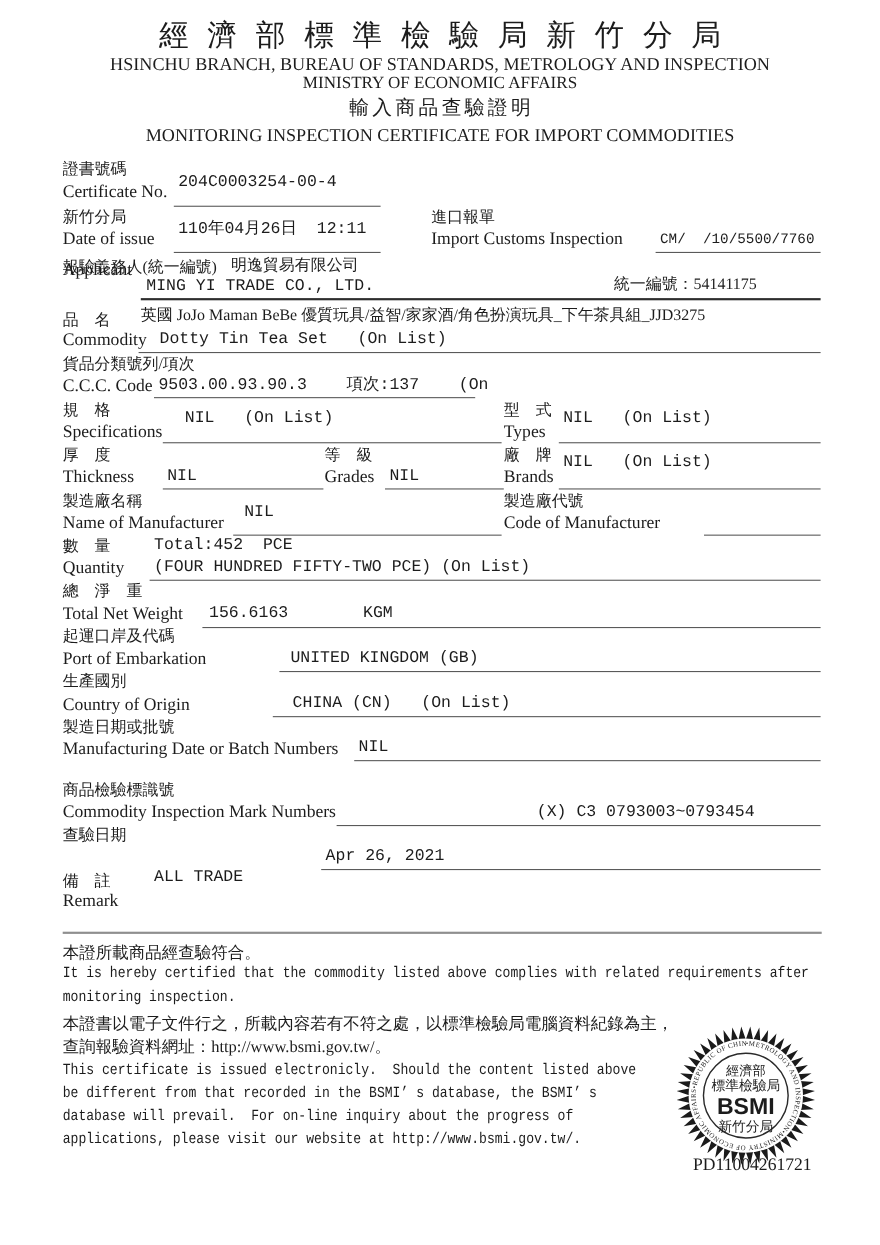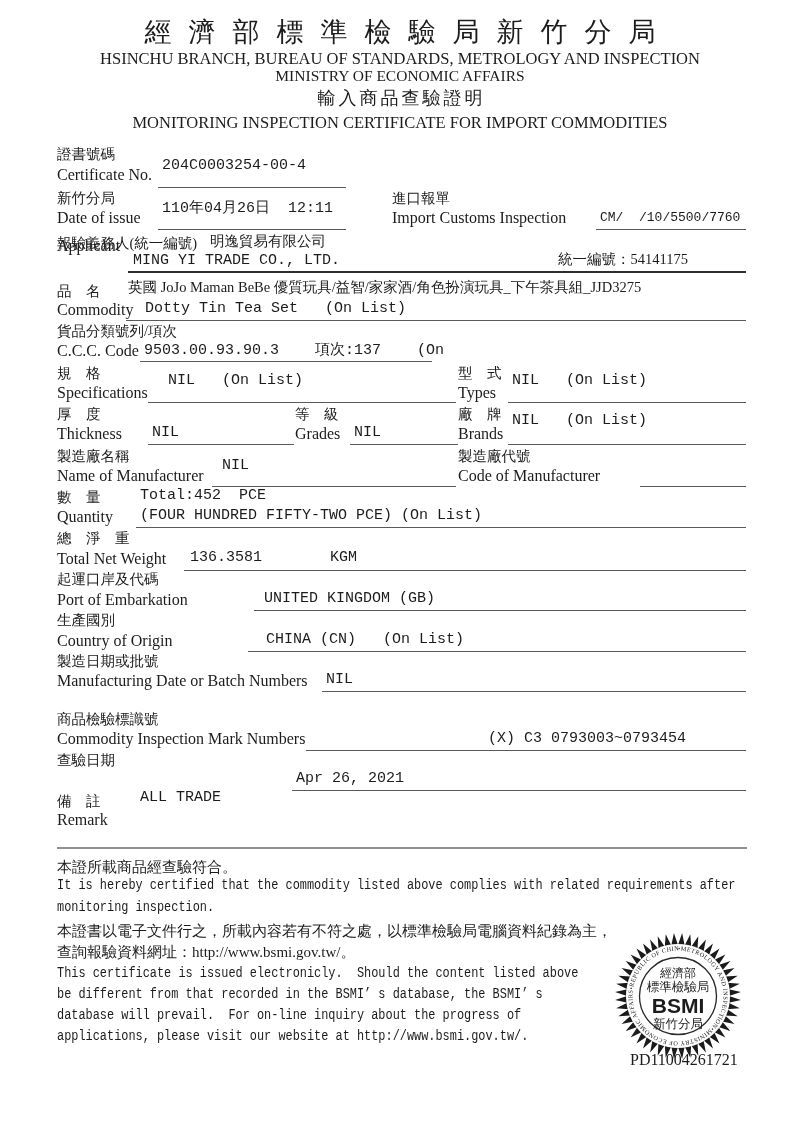--- a/index.html
+++ b/index.html
@@ -99,21 +99,21 @@
   <div class="ul" style="left:640px;top:486px;width:106px"></div>
 
   <span class="abs zh" style="left:57px;top:488px">數　量</span>
   <span class="abs val" style="left:140px;top:487px">Total:452  PCE</span>
   <span class="abs en" style="left:57px;top:507px">Quantity</span>
   <span class="abs val" style="left:140px;top:507px">(FOUR HUNDRED FIFTY-TWO PCE) (On List)</span>
   <div class="ul" style="left:136px;top:527px;width:610px"></div>
 
   <span class="abs zh" style="left:57px;top:529px">總　淨　重</span>
   <span class="abs en" style="left:57px;top:549px">Total Net Weight</span>
-  <span class="abs val" style="left:190px;top:549px">136.3581</span>
+  <span class="abs val" style="left:190px;top:549px">156.6163</span>
   <span class="abs val" style="left:330px;top:549px">KGM</span>
   <div class="ul" style="left:184px;top:570px;width:562px"></div>
 
   <span class="abs zh" style="left:57px;top:570px">起運口岸及代碼</span>
   <span class="abs en" style="left:57px;top:590px">Port of Embarkation</span>
   <span class="abs val" style="left:264px;top:590px">UNITED KINGDOM (GB)</span>
   <div class="ul" style="left:254px;top:610px;width:492px"></div>
 
   <span class="abs zh" style="left:57px;top:611px">生產國別</span>
   <span class="abs en" style="left:57px;top:631px">Country of Origin</span>

